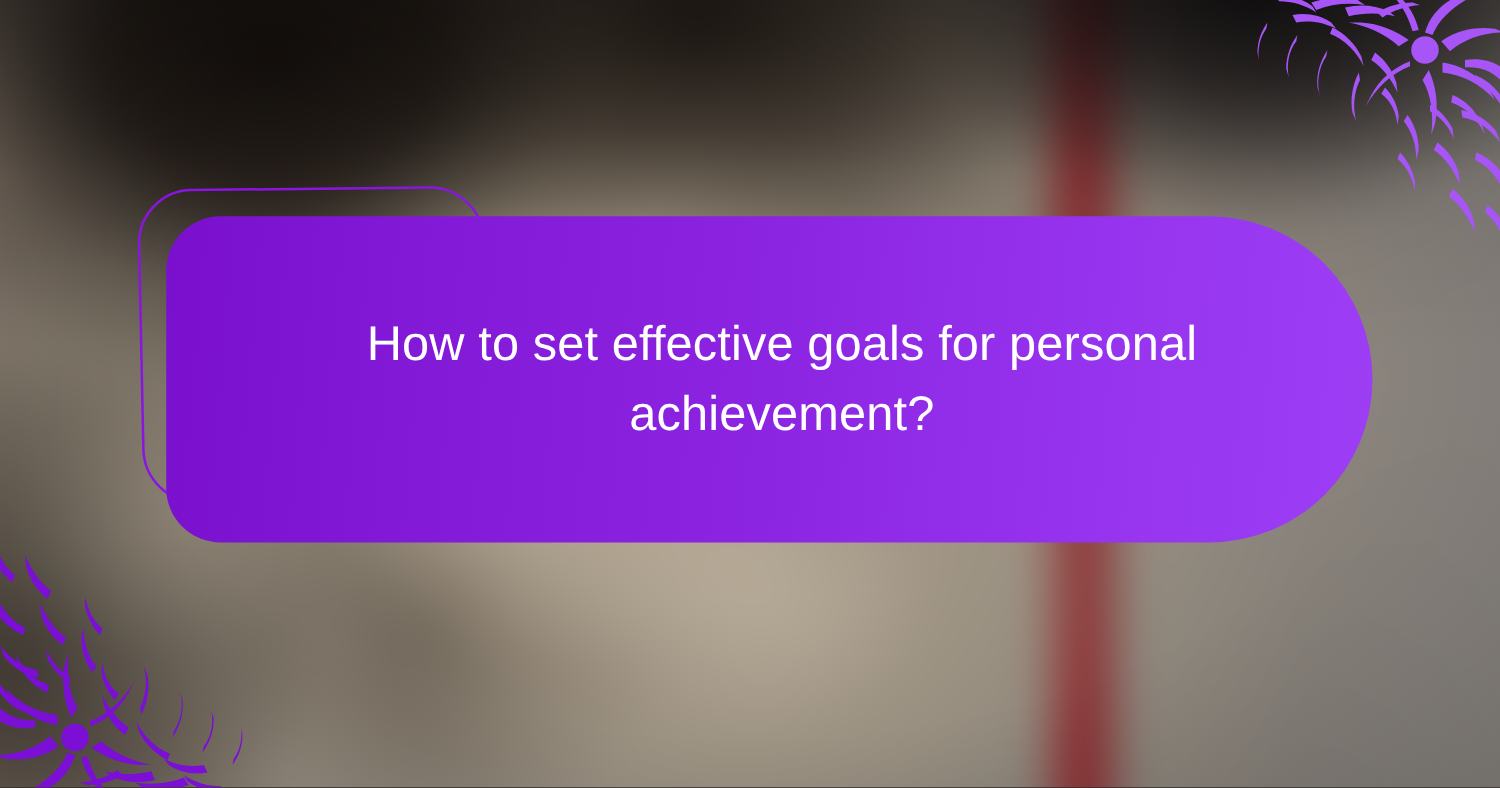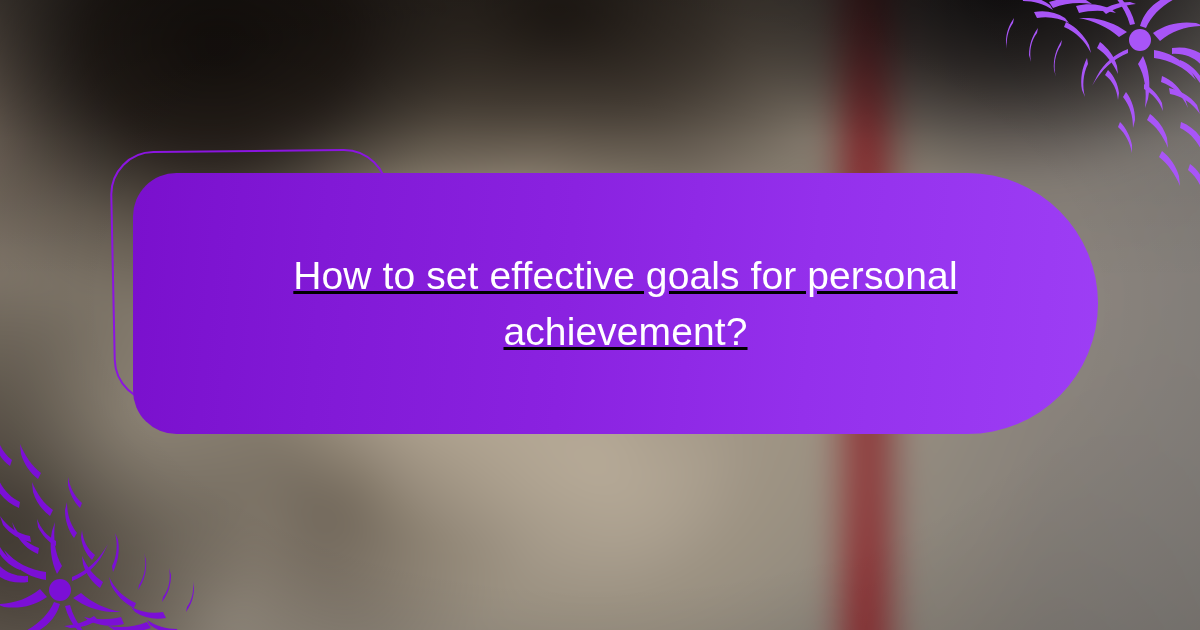--- a/index.html
+++ b/index.html
@@ -89,21 +89,20 @@
     top: 173px;
     width: 965px;
     height: 261px;
     border-radius: 44px 132px 132px 44px;
     background: linear-gradient(95deg, #7a10cd 0%, #8119d6 20%, #8a22e0 45%, #9430ec 70%, #9d3ef5 100%);
     display: flex;
     align-items: center;
     justify-content: center;
     box-sizing: border-box;
     padding: 0 120px 0 140px;
-    text-decoration: underline;
   }
   #card-title {
     color: #ffffff;
     font-size: 39px;
     line-height: 56px;
     font-weight: 400;
     text-align: center;
     letter-spacing: 0.1px;
     max-width: 680px;
     white-space: pre-line;

